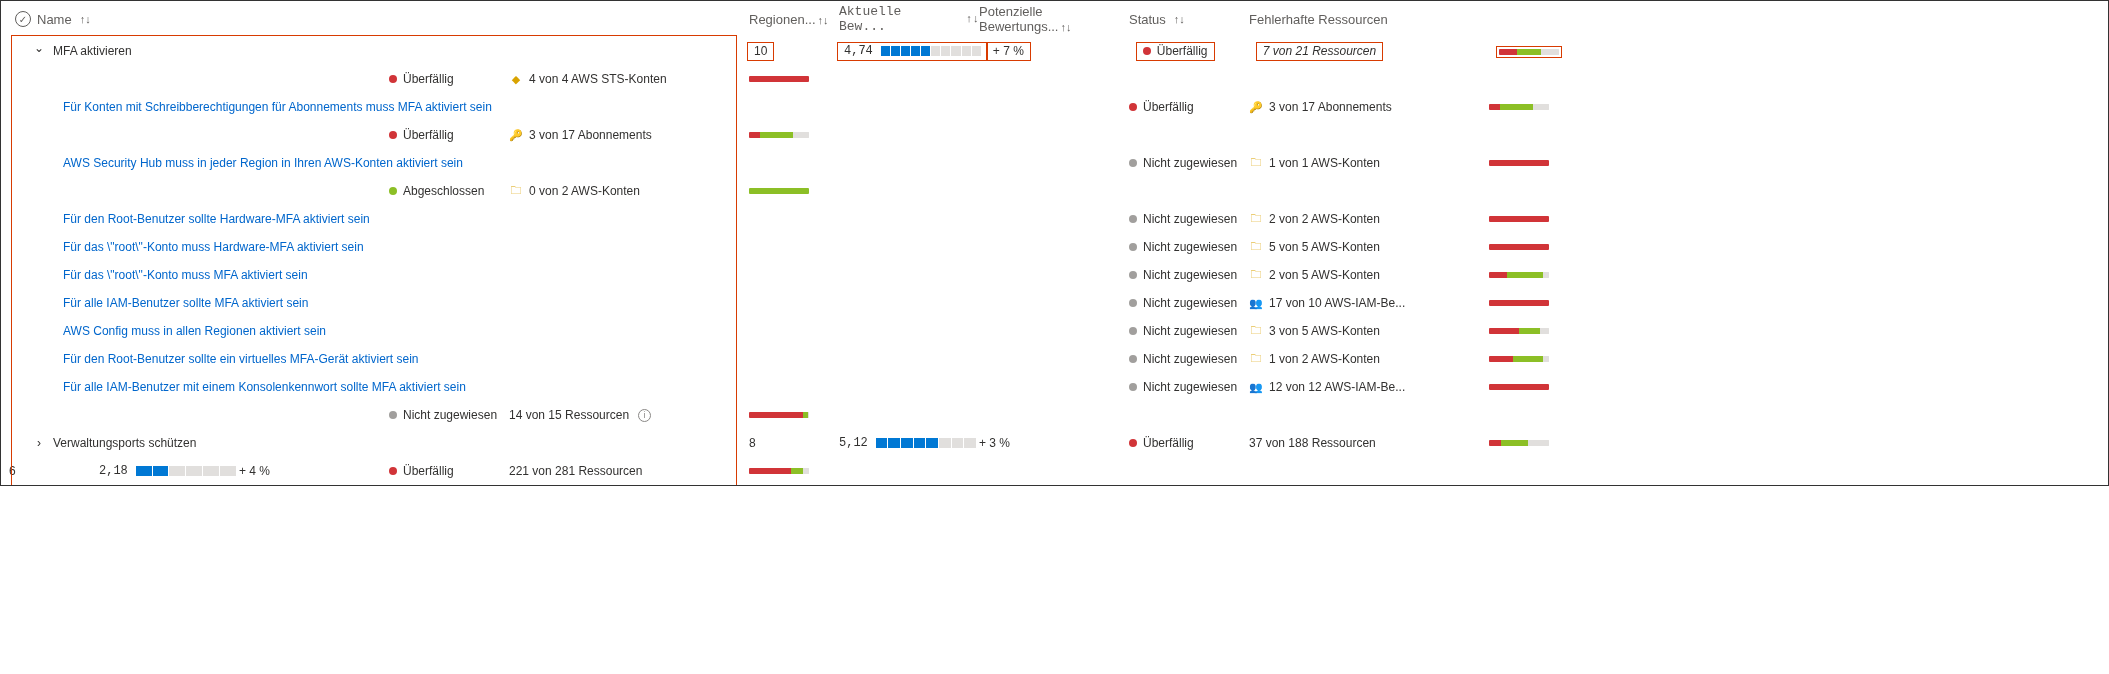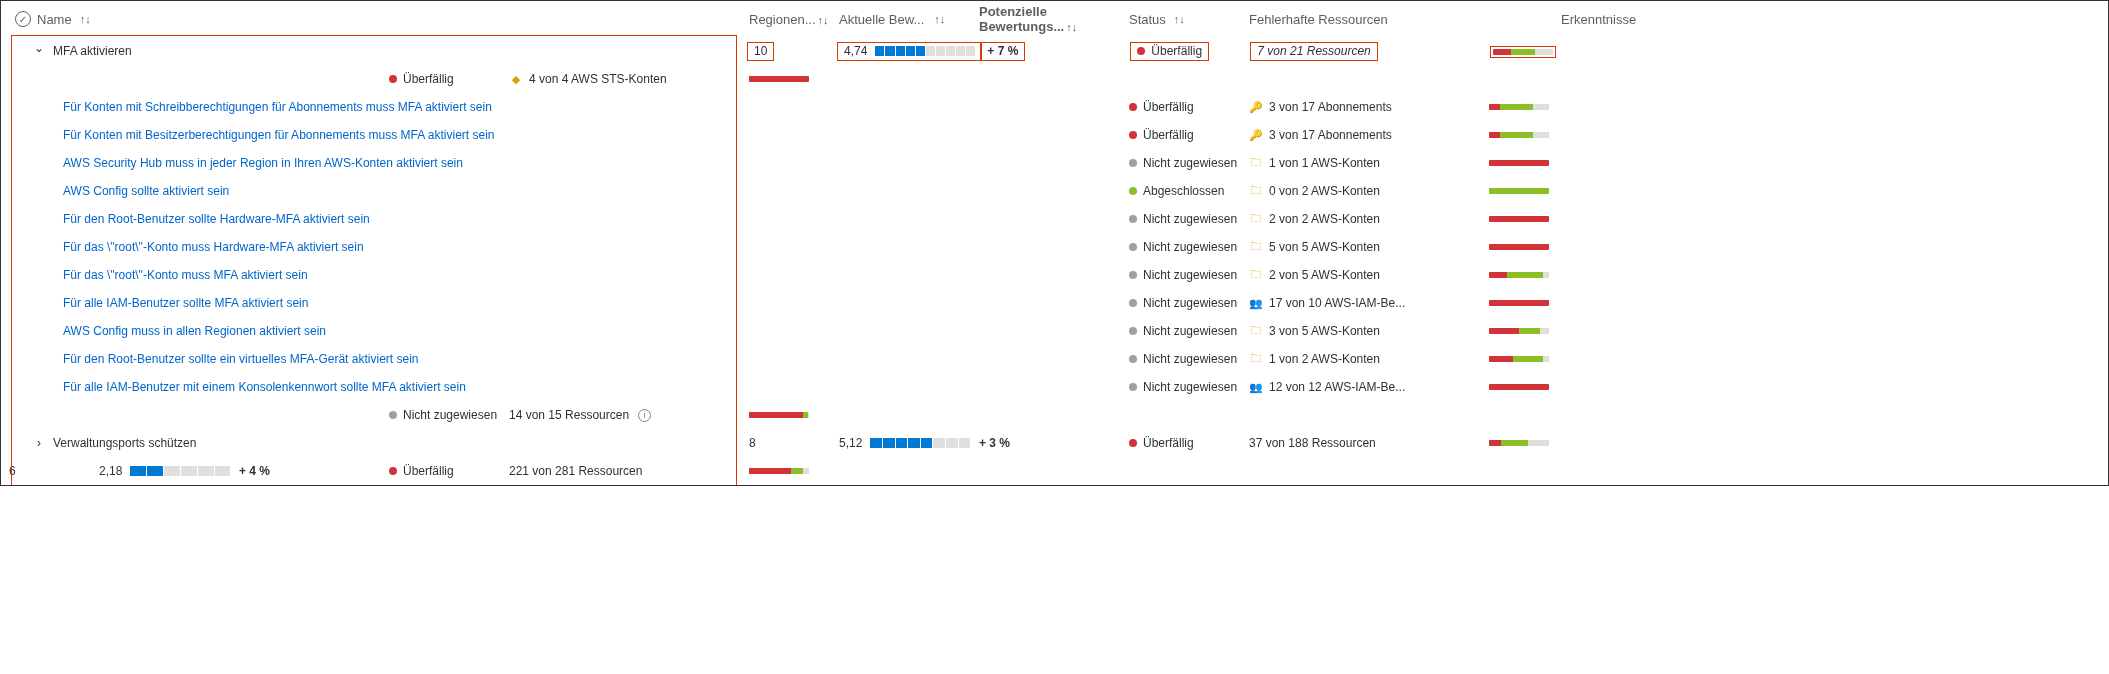--- a/index.html
+++ b/index.html
@@ -22,22 +22,22 @@
   .row {
     display: flex;
     align-items: center;
     height: 28px;
     font-size: 12px;
     padding: 0 8px;
     justify-content: center;
   }
   .col-name { flex: 0 0 740px; display: flex; align-items: center; gap: 6px; padding-left: 6px; }
   .col-max { flex: 0 0 90px; text-align: left; }
-  .col-current { flex: 0 0 140px; display: flex; align-items: center; gap: 8px; }
-  .col-potential { flex: 0 0 150px; font-weight: bold; }
+  .col-current { flex: 0 0 140px; display: flex; align-items: center; gap: 8px; font-family: Liberation Mono, monospace; }
+  .col-potential { flex: 0 0 150px; }
   .col-status { flex: 0 0 120px; display: flex; align-items: center; gap: 6px; }
   .col-resources { flex: 0 0 240px; display: flex; align-items: center; gap: 6px; }
   .col-bar { flex: 0 0 72px; }
   .col-insights { flex: 1; }
   .sort-icon { font-size: 11px; color: #605e5c; margin-left: 2px; }
   .check-circle {
     width: 16px; height: 16px; border: 1px solid #605e5c; border-radius: 50%;
     display: inline-flex; align-items: center; justify-content: center;
     font-size: 10px; color: #605e5c;
   }
@@ -121,23 +121,20 @@
       <span>Potenzielle Bewertungs...</span><span class="sort-icon">↑↓</span>
     </div>
     <div class="col-status">
       <span>Status</span>
         <span class="sort-icon">↑↓</span>
     </div>
     <div class="col-resources">
       <span>Fehlerhafte Ressourcen</span>
     </div>
     <div class="col-bar"></div>
-    <div class="col-insights">
-      <span>Erkenntnisse</span>
-    </div>
   </div>
 
   <div id="rows">
       <div class="row">
         <div class="col-name indent-1">
           <span class="chevron chevron-down"></span> 
           <span>MFA aktivieren</span>
         </div>
         <div class="col-max"><span class="red-outline">10</span></div>
         <div class="col-current">
@@ -215,23 +212,20 @@
         <div class="col-bar">
           <div class="hbar">
             <div class="r" style="width:18%"></div>
             <div class="g" style="width:55%"></div>
             <div class="e" style="width:27%"></div>
           </div>
         </div>
         <div class="col-insights"></div>
       </div>
       <div class="row">
-        <div class="col-name indent-2">
-          <span class="link">Für Konten mit Besitzerberechtigungen für Abonnements muss MFA aktiviert sein</span>
-        </div>
         <div class="col-max"></div>
         <div class="col-current"></div>
         <div class="col-potential"></div>
         <div class="col-status">
           <span class="status-dot dot-red"></span>
           <span>Überfällig</span>
         </div>
         <div class="col-resources">
           <span class="res-icon res-key">🔑</span>
           <span>3 von 17 Abonnements</span>
@@ -263,23 +257,20 @@
         <div class="col-bar">
           <div class="hbar">
             <div class="r" style="width:100%"></div>
             <div class="g" style="width:0%"></div>
             <div class="e" style="width:0%"></div>
           </div>
         </div>
         <div class="col-insights"></div>
       </div>
       <div class="row">
-        <div class="col-name indent-2">
-          <span class="link">AWS Config sollte aktiviert sein</span>
-        </div>
         <div class="col-max"></div>
         <div class="col-current"></div>
         <div class="col-potential"></div>
         <div class="col-status">
           <span class="status-dot dot-green"></span>
           <span>Abgeschlossen</span>
         </div>
         <div class="col-resources">
           <span class="res-icon res-folder">🗀</span>
           <span>0 von 2 AWS-Konten</span>

